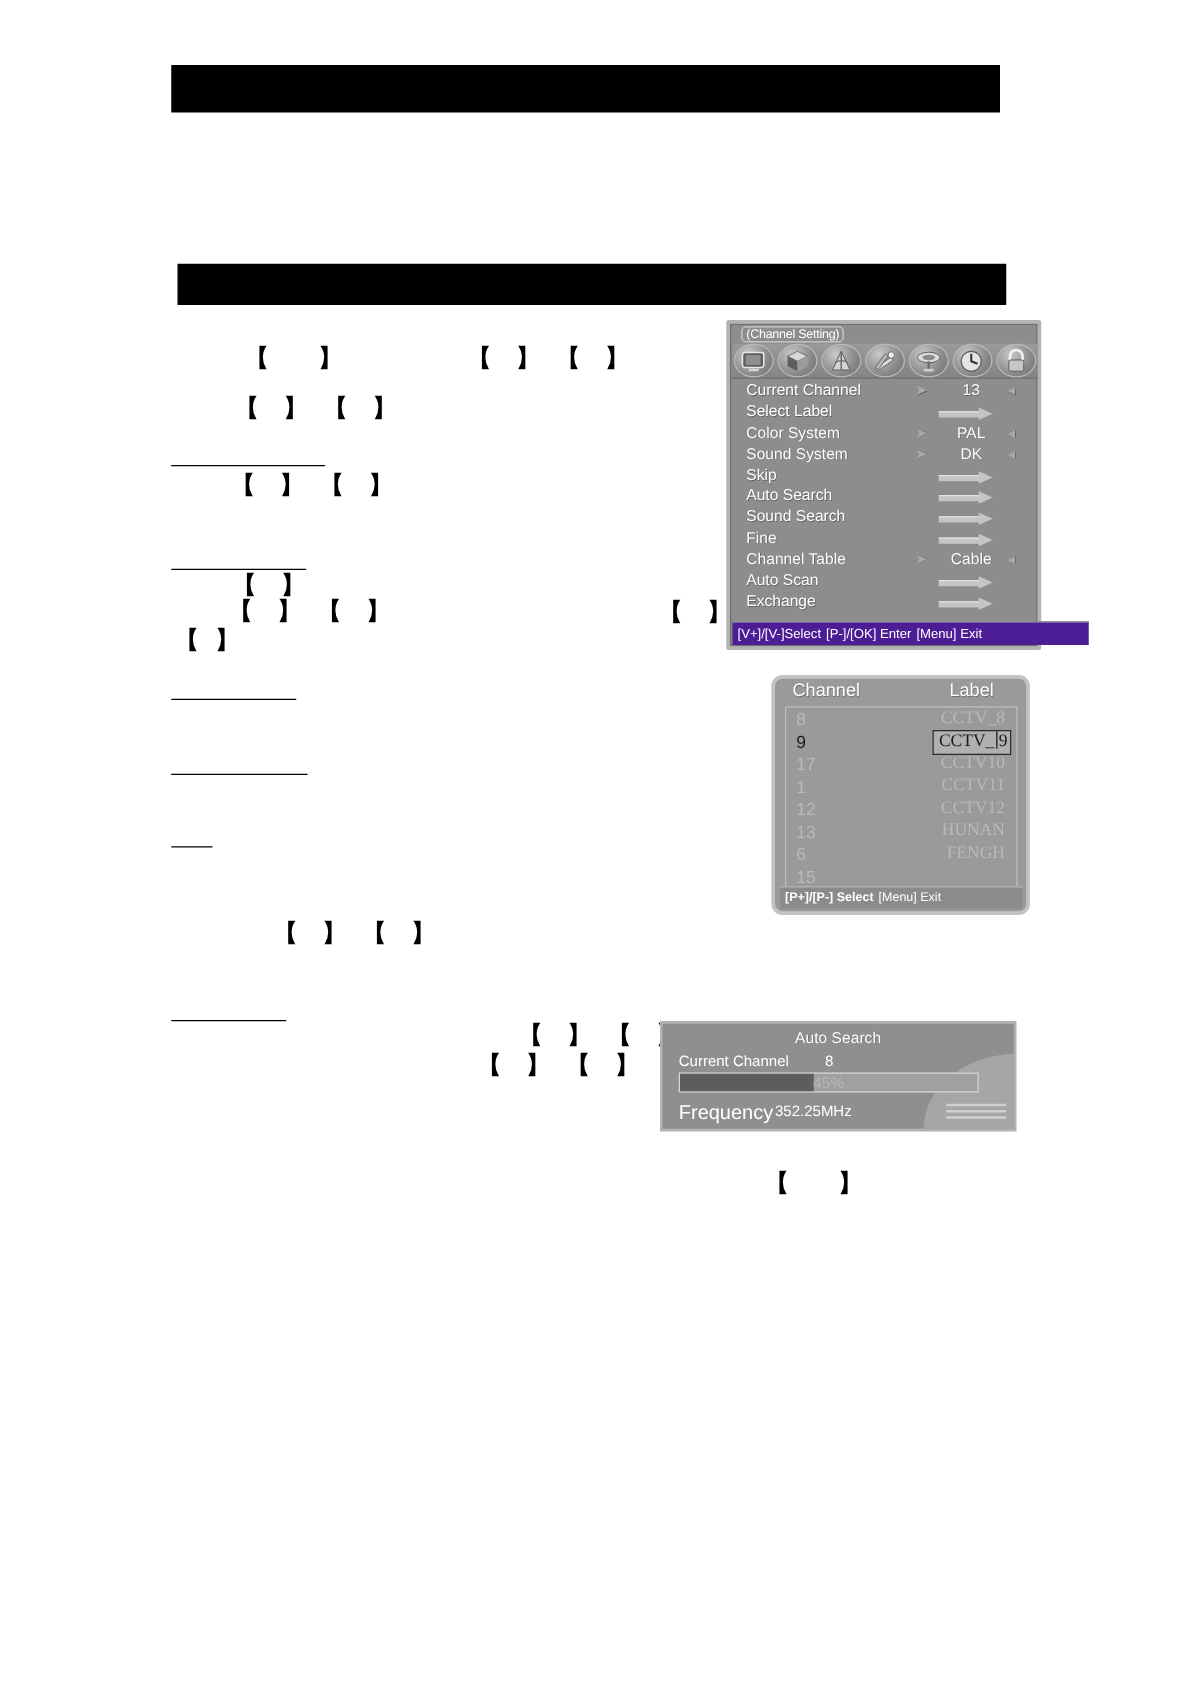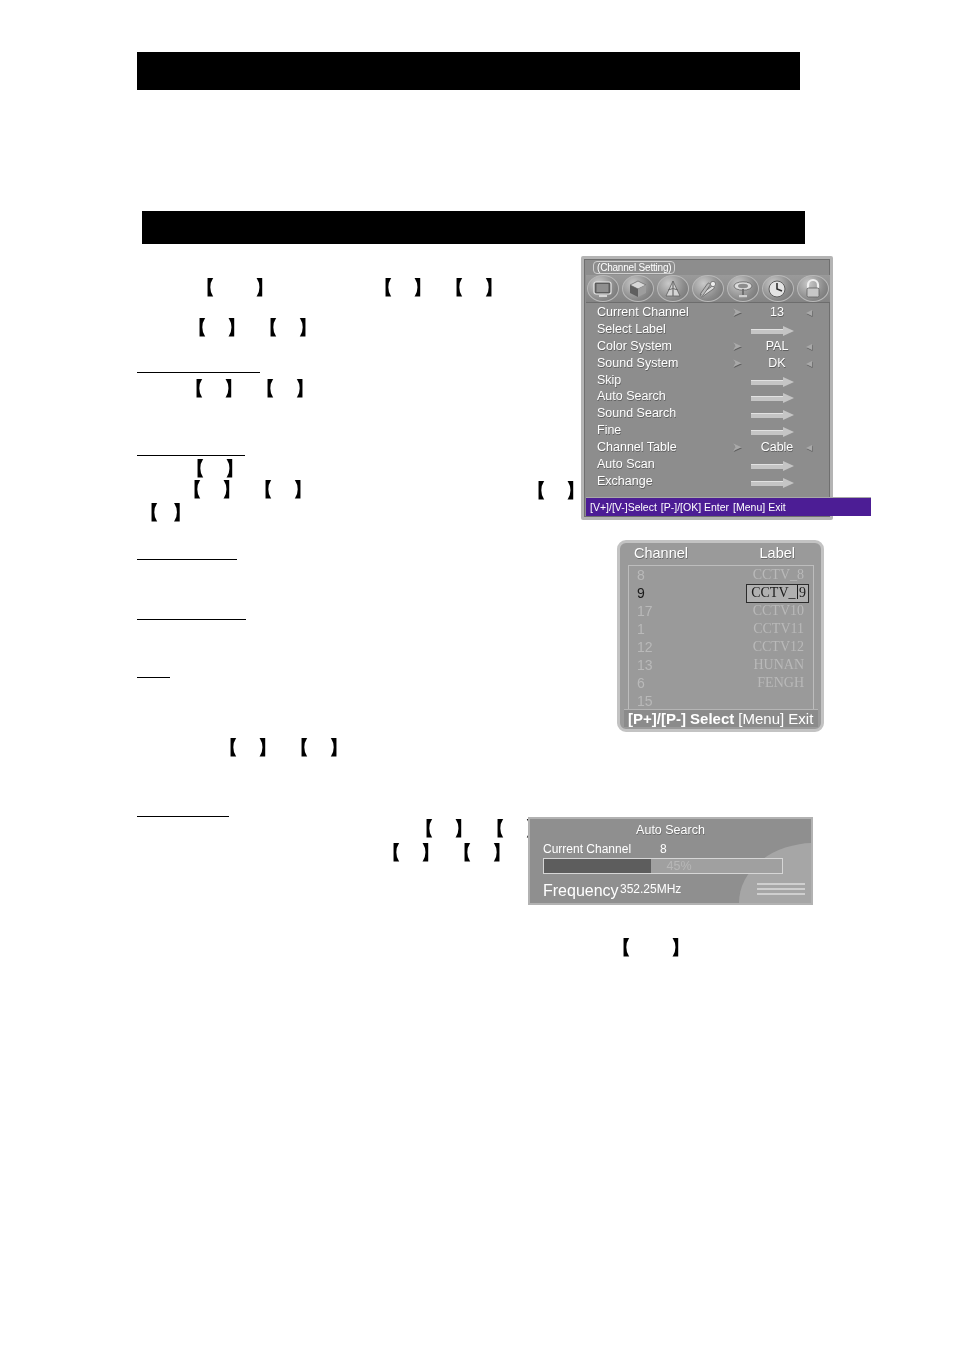--- a/index.html
+++ b/index.html
@@ -193,21 +193,21 @@
     background: #1a1a1a;
     vertical-align: -2px;
     margin: 0 1px;
   }
   #osd-channel-label .footer {
     position: absolute;
     left: 4px; bottom: 2px;
     width: 194px; height: 17px;
     background: #8b8b8b;
     border-top: 1px solid #b5b5b5;
-    font-size: 15px;
+    font-size: 10px;
     color: #ffffff;
     display: flex;
     align-items: center;
     white-space: nowrap;
   }
   #osd-channel-label .footer span { margin-left: 4px; }
   #osd-channel-label .footer .strong { font-weight: bold; }
 
   
   #osd-auto-search {
@@ -247,21 +247,21 @@
     box-sizing: border-box;
   }
   #osd-auto-search .bar-fill {
     position: absolute;
     left: 0; top: 0;
     height: 100%;
     background: #5d5d5d;
   }
   #osd-auto-search .bar-pct {
     position: absolute;
-    left: 16px; top: 0;
+    left: 0; top: 0;
     width: 100%; height: 100%;
     display: flex; align-items: center; justify-content: center;
     font-size: 12.5px;
     color: #b7b7b7;
   }
   #osd-auto-search .as-freqlabel {
     position: absolute; left: 13px; top: 63px;
     font-size: 16px; color: #ffffff;
   }
   #osd-auto-search .as-freqval {

